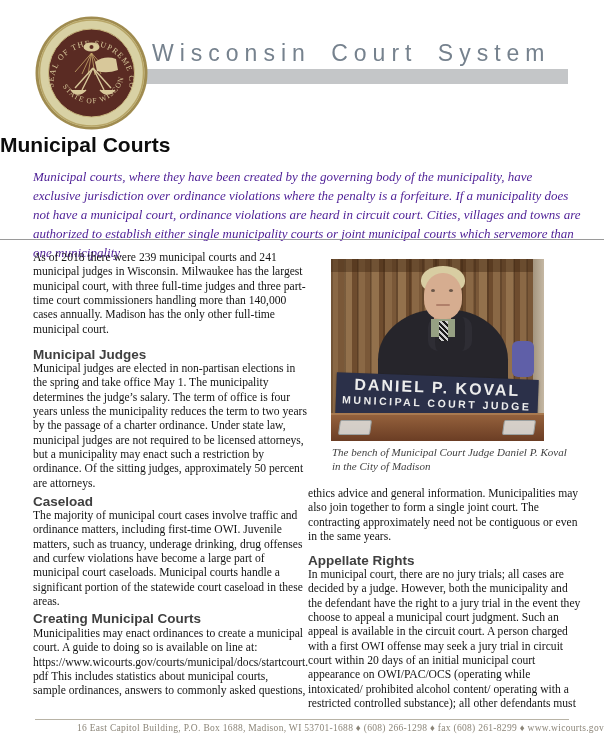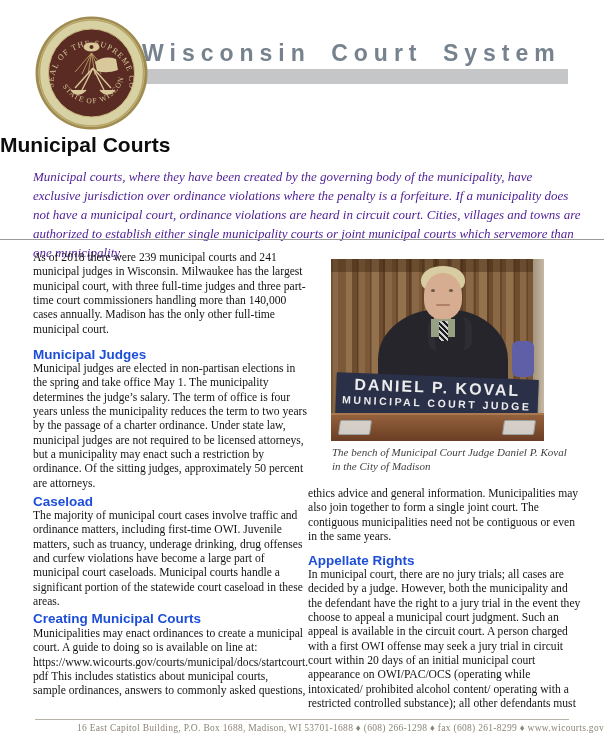--- a/index.html
+++ b/index.html
@@ -1,36 +1,36 @@
 <!DOCTYPE html>
 <html><head>
 <meta charset="utf-8">
 <style>
   html,body{margin:0;padding:0;background:#e8e8e8;}
   .page{position:relative;width:604px;height:752px;background:#ffffff;margin:0 auto;overflow:hidden;
         font-family:"Liberation Serif",serif;color:#1c1c1c;}
 
   
   .seal{position:absolute;left:35px;top:16px;width:113px;height:114px;z-index:3;}
-  .brand-title{position:absolute;left:142px;top:40px;z-index:2;
-    font-family:"Liberation Sans",sans-serif;font-weight:bold;font-size:23px;
+  .brand-title{position:absolute;left:152px;top:40px;z-index:2;
+    font-family:"Liberation Sans",sans-serif;font-weight:normal;font-size:23px;
     letter-spacing:6px;word-spacing:8px;color:#76828E;white-space:nowrap;}
   .brand-bar{position:absolute;left:130px;top:69px;width:438px;height:15px;background:#C4C6C8;z-index:1;}
 
   
   .doc-title{position:absolute;left:0;top:133px;width:604px;text-align:left;
     font-family:"Liberation Sans",sans-serif;font-weight:bold;font-size:21px;color:#0d0d0d;}
   .intro{position:absolute;left:33px;top:167px;width:548px;
     font-style:italic;font-size:13px;line-height:19px;color:#4c1d95;}
   .rule-top{position:absolute;left:0;top:239px;width:604px;height:1px;background:#9a9a9a;}
 
   .para{position:absolute;font-size:11.6px;line-height:14.35px;color:#141414;}
   .para .ln{white-space:nowrap;display:inline-block;}
   .sec-h{position:absolute;font-family:"Liberation Sans",sans-serif;font-weight:bold;
-    font-size:13.5px;color:#1d4ed8;white-space:nowrap;}
+    font-size:13.5px;color:#404040;white-space:nowrap;}
 
   .col-left{left:33px;width:270px;}
   .col-right{left:308px;width:278px;margin-top:16px;}
 
   
   .photo{position:absolute;left:331px;top:259px;width:213px;height:182px;overflow:hidden;background:
     repeating-linear-gradient(90deg, rgba(30,15,5,.22) 0 2px, rgba(0,0,0,0) 2px 13px),
     repeating-linear-gradient(90deg,#8a6845 0 7px,#7a5838 7px 13px,#93714c 13px 21px,#6e4c2e 21px 27px);}
   .photo .top-trim{position:absolute;left:0;top:0;width:100%;height:13px;background:rgba(55,32,14,.38);}
   .photo .right-panel{position:absolute;right:0;top:0;width:11px;height:100%;
@@ -141,20 +141,20 @@
     <div class="nameplate">
       <div class="np1">DANIEL P. KOVAL</div>
       <div class="np2">MUNICIPAL COURT JUDGE</div>
     </div>
     <div class="desk"></div>
     <div class="cardholder ch-left"></div>
     <div class="cardholder ch-right"></div>
   </div>
   <div class="caption"><span class="ln">The bench of Municipal Court Judge Daniel P. Koval</span><br><span class="ln">in the City of Madison</span></div>
 
-  <div class="para col-right" style="top:471px"><span class="ln">ethics advice and general information.  Municipalities may</span><br><span class="ln">also join together to form a single joint court.  The</span><br><span class="ln">contiguous municipalities need not be contiguous or even</span><br><span class="ln">in the same years.</span></div>
+  <div class="para col-right" style="top:471px"><span class="ln">ethics advice and general information.  Municipalities may</span><br><span class="ln">also join together to form a single joint court.  The</span><br><span class="ln">contracting approximately need not be contiguous or even</span><br><span class="ln">in the same years.</span></div>
   <div class="sec-h col-right" style="top:537px">Appellate Rights</div>
   <div class="para col-right" style="top:552px"><span class="ln">In municipal court, there are no jury trials; all cases are</span><br><span class="ln">decided by a judge. However, both the municipality and</span><br><span class="ln">the defendant have the right to a jury trial in the event they</span><br><span class="ln">choose to appeal a municipal court judgment. Such an</span><br><span class="ln">appeal is available in the circuit court. A person charged</span><br><span class="ln">with a first OWI offense may seek a jury trial in circuit</span><br><span class="ln">court within 20 days of an initial municipal court</span><br><span class="ln">appearance on OWI/PAC/OCS (operating while</span><br><span class="ln">intoxicated/ prohibited alcohol content/ operating with a</span><br><span class="ln">restricted controlled substance); all other defendants must</span></div>
 
   <div class="footer-rule"></div>
   <div class="footer-text">16 East Capitol Building, P.O. Box 1688, Madison, WI 53701-1688 ♦ (608) 266-1298 ♦ fax (608) 261-8299 ♦ www.wicourts.gov</div>
 
 </div>
 
 </body></html>

